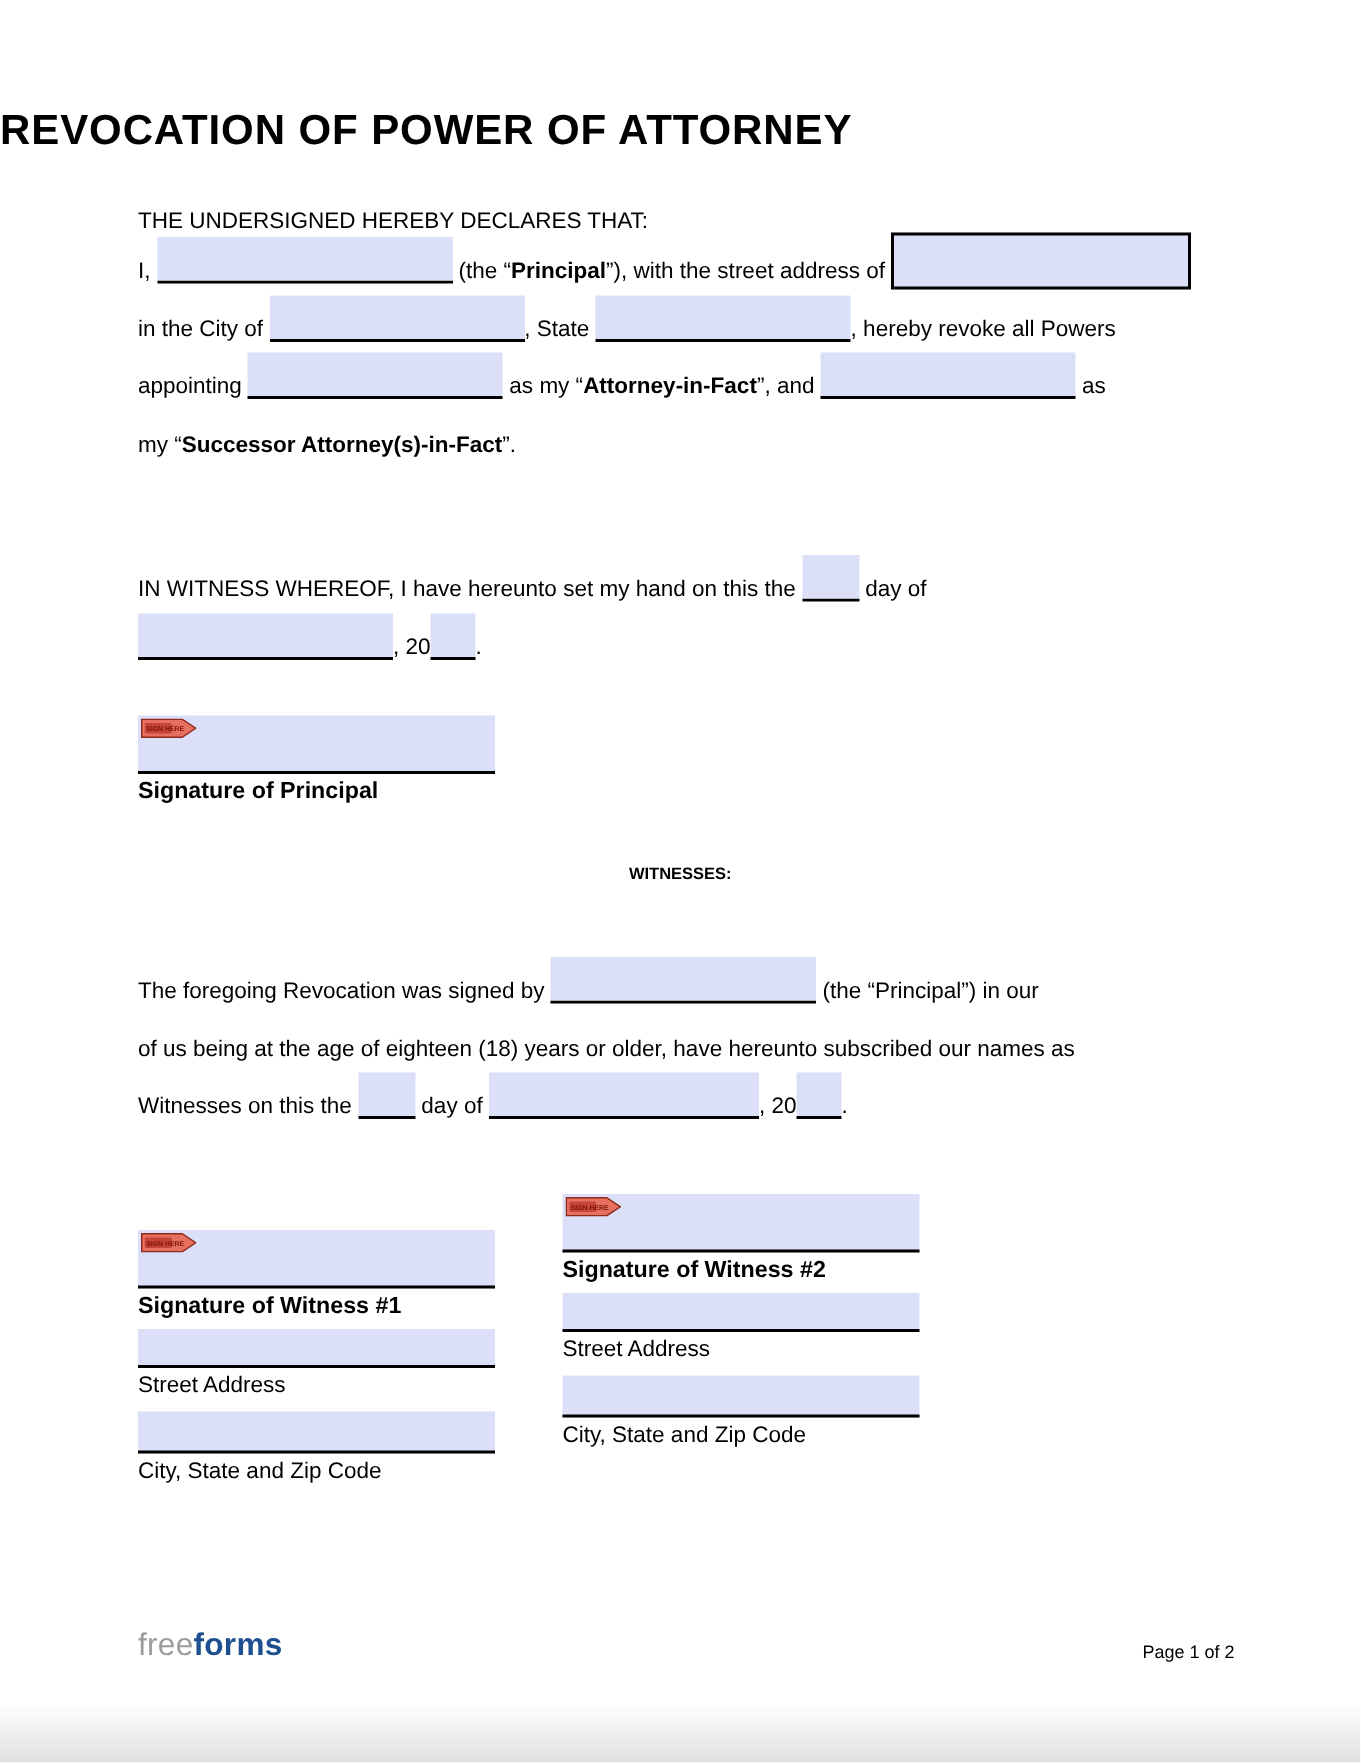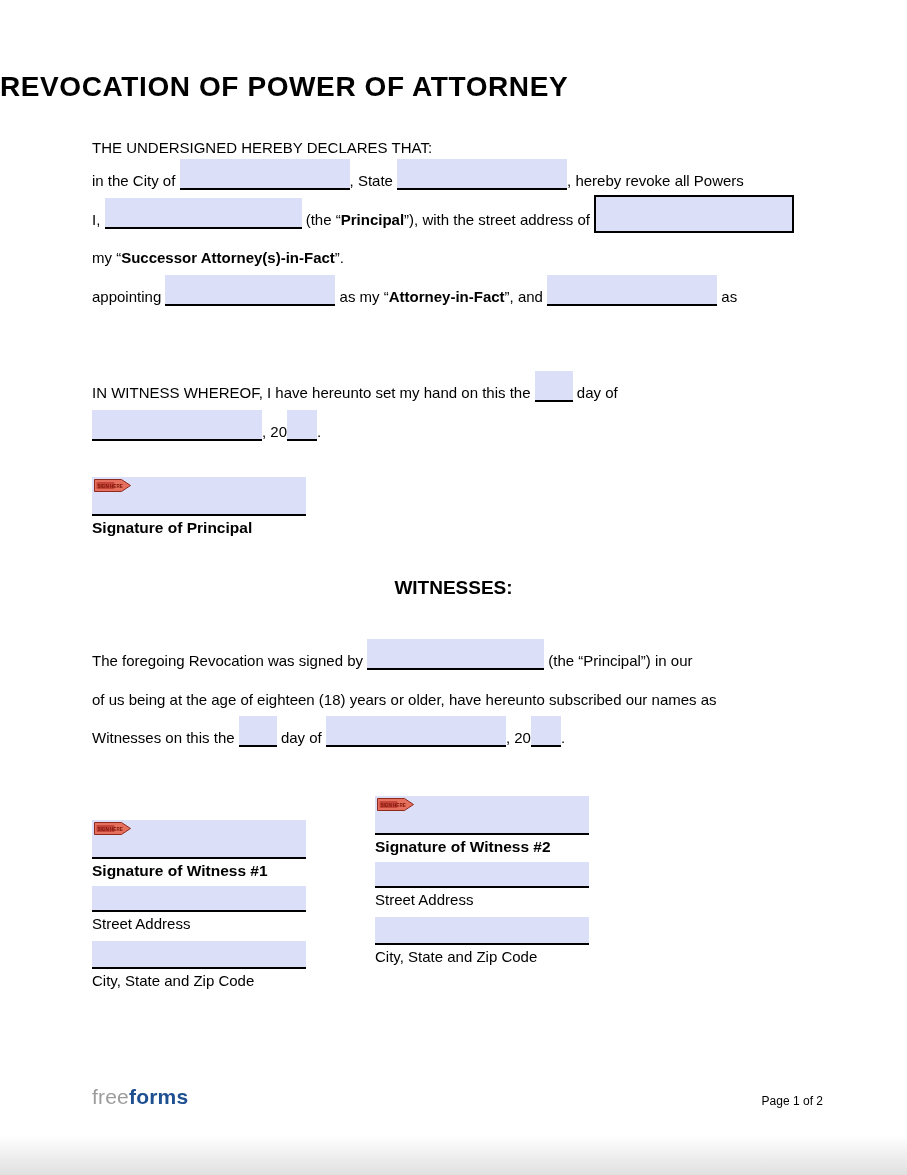--- a/index.html
+++ b/index.html
@@ -32,31 +32,31 @@
 
   
   .boxfield { display:inline-block; position:relative; width:200px; height:3px; vertical-align:-4px; }
   .boxfield::before {
     content:""; position:absolute; left:0; right:0; bottom:-4px; height:34px;
     background:#dbdff7; border:2px solid #000;
   }
 
   .b { font-weight:bold; }
 
-  .sigblock { position:absolute; width:214px; }
+  .sigblock { position:absolute; width:238px; }
   .sigfield { position:relative; height:37px; background:#dbdff7; border-bottom:2px solid #000; }
   .field26 { position:relative; height:24px; background:#dbdff7; border-bottom:2px solid #000; margin-top:6px; }
   .field28 { position:relative; height:26px; background:#dbdff7; border-bottom:2px solid #000; margin-top:8px; }
   .flabel { margin-top:3px; font-size:15px; line-height:18px; }
   .flabel.b { font-size:15.5px; }
 
   .arrow-icon { position:absolute; top:2px; left:2px; width:37px; height:13px; }
   .arrow-icon text { font-family:"Liberation Sans", sans-serif; font-weight:bold; }
 
-  .wit-head { position:absolute; top:577px; left:0; width:100%; text-align:center; font-weight:bold; font-size:19px; }
+  .wit-head { position:absolute; top:577px; left:0; width:100%; text-align:center; font-weight:bold; font-size:11px; }
 
   .footer-logo { position:absolute; left:92px; top:1085px; font-size:21px; font-weight:bold; letter-spacing:.2px; }
   .logo-free { color:#9c9c9c; font-weight:normal; }
   .logo-forms { color:#1d4f91; }
   .page-num { position:absolute; right:84px; top:1094px; font-size:12px; }
 
   .bottom-shade {
     position:absolute; left:0; bottom:0; width:100%; height:40px;
     background:linear-gradient(to bottom, rgba(0,0,0,0) 0%, rgba(0,0,0,0.12) 100%);
     pointer-events:none;
@@ -65,24 +65,24 @@
 </head>
 <body>
 
 <div class="page">
 
   <div class="title">REVOCATION OF POWER OF ATTORNEY</div>
 
   <div class="decl">THE UNDERSIGNED HEREBY DECLARES THAT:</div>
 
   <div class="para" style="top:162px">
+    <span class="pline"><span>I, </span><span class="blank w197"></span><span> (the “</span><span class="b">Principal</span><span>”), with the street address of </span><span class="boxfield"></span></span>
     <span class="pline"><span>in the City of </span><span class="blank w170"></span><span>, State </span><span class="blank w170"></span><span>, hereby revoke all Powers</span></span>
-    <span class="pline"><span>I, </span><span class="blank w197"></span><span> (the “</span><span class="b">Principal</span><span>”), with the street address of </span><span class="boxfield"></span></span>
+    <span class="pline"><span>appointing </span><span class="blank w170"></span><span> as my “</span><span class="b">Attorney-in-Fact</span><span>”, and </span><span class="blank w170"></span><span> as</span></span>
     <span class="pline"><span>my “</span><span class="b">Successor Attorney(s)-in-Fact</span><span>”.</span></span>
-    <span class="pline"><span>appointing </span><span class="blank w170"></span><span> as my “</span><span class="b">Attorney-in-Fact</span><span>”, and </span><span class="blank w170"></span><span> as</span></span>
   </div>
 
   <div class="para" style="top:374px">
     <span class="pline"><span>IN WITNESS WHEREOF, I have hereunto set my hand on this the </span><span class="blank w38"></span><span> day of</span></span>
     <span class="pline"><span class="blank w170"></span><span>, 20</span><span class="blank w30"></span><span>.</span></span>
   </div>
 
   <div class="sigblock" style="left:92px; top:477px;">
     <div class="sigfield">
       <svg class="arrow-icon" viewBox="0 0 37 13">

